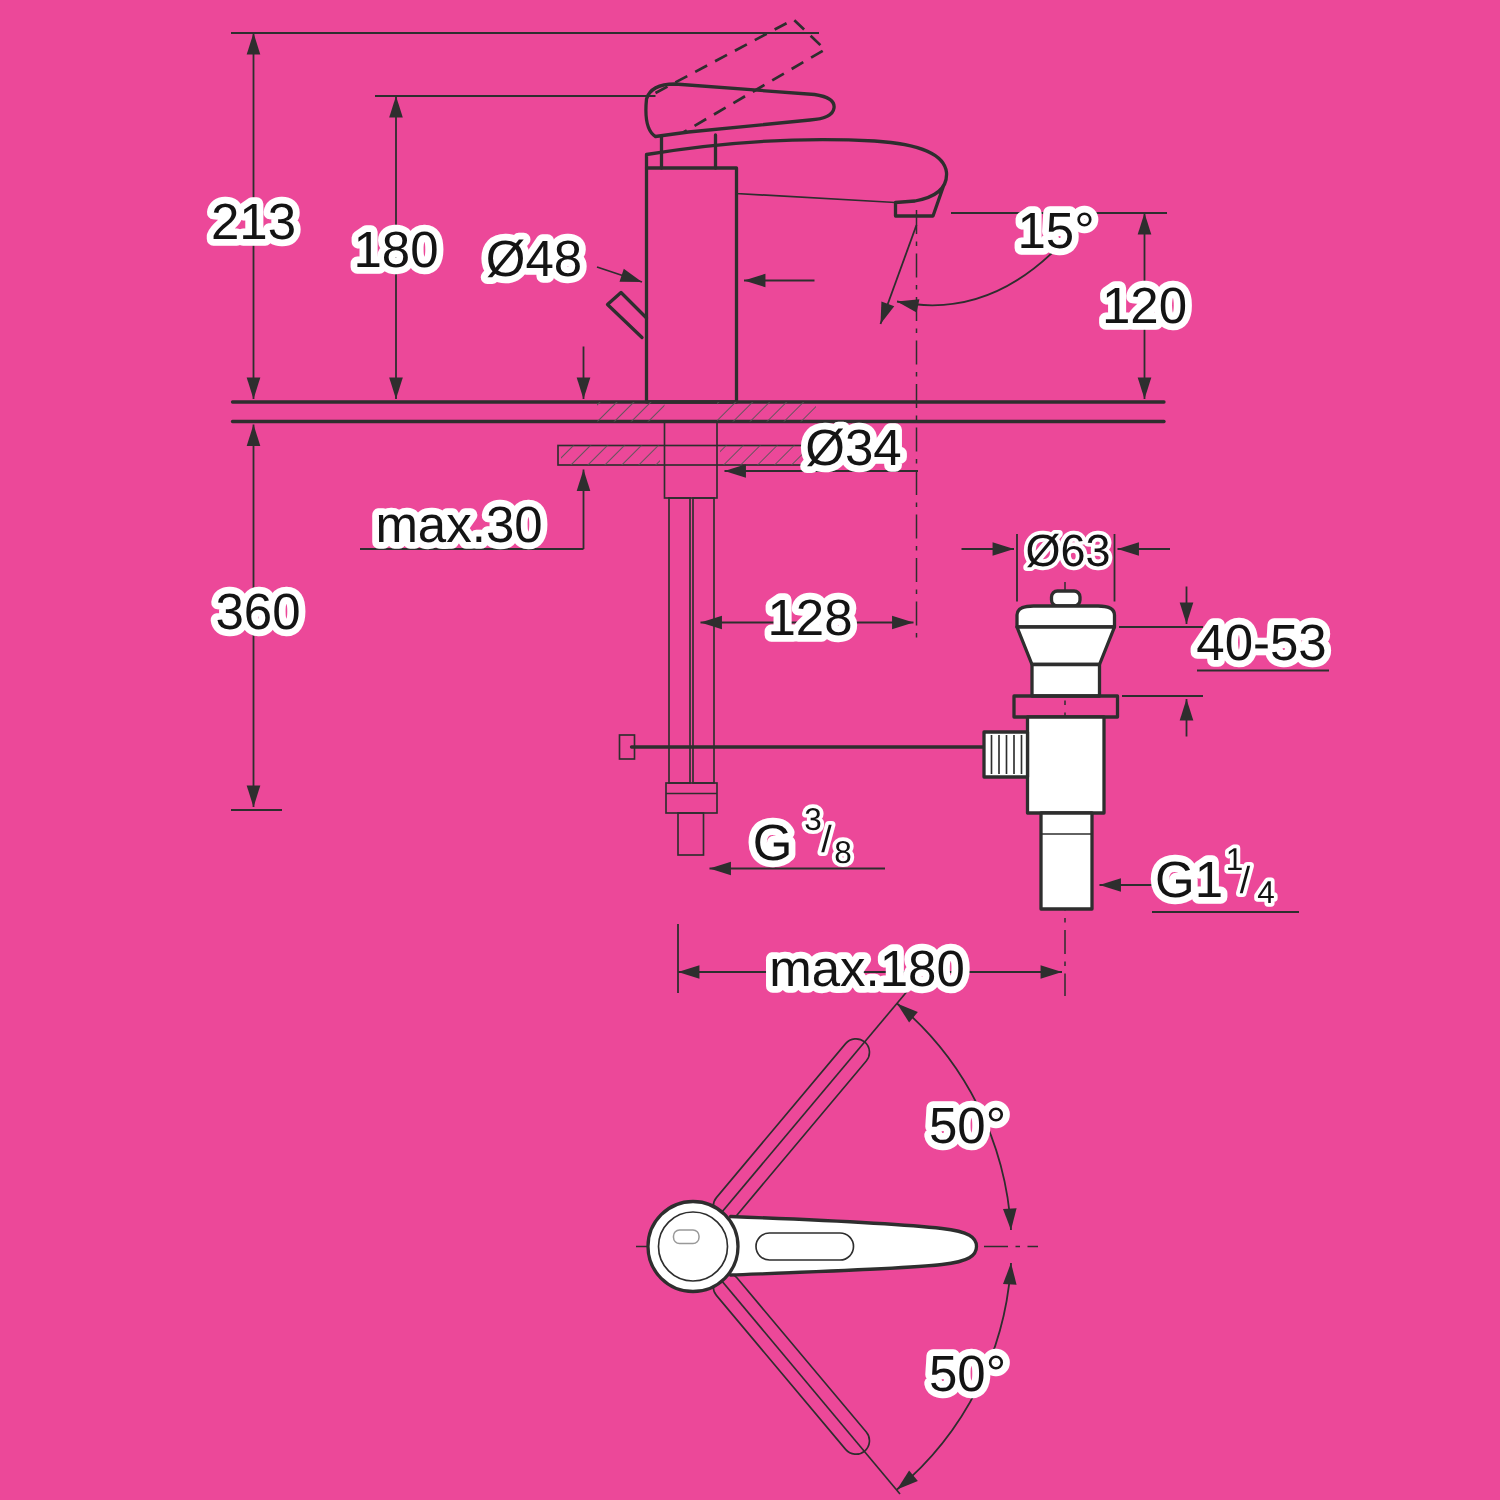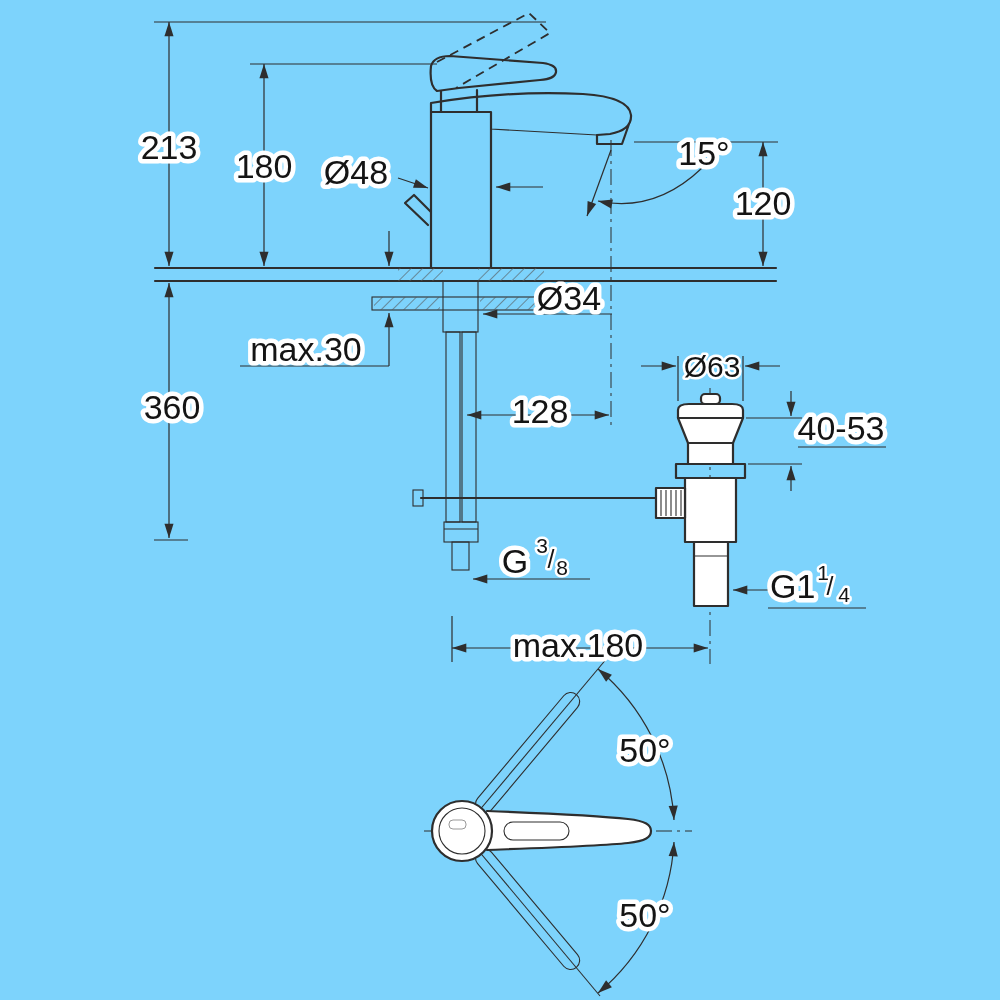--- a/index.html
+++ b/index.html
@@ -1,16 +1,16 @@
 <!DOCTYPE html>
 <html><head>
 <meta charset="utf-8">
 <style>
   html,body{margin:0;padding:0;background:#ffffff;}
-  .canvas{width:1000px;height:1000px;background:#7dd3fc;position:relative;font-family:"Liberation Sans",sans-serif;}
+  .canvas{width:1000px;height:1000px;background:#ec4899;position:relative;font-family:"Liberation Sans",sans-serif;}
   svg{display:block;}
   .oln{fill:none;stroke:#2e2e2e;stroke-width:2.2;stroke-linejoin:round;stroke-linecap:round;}
   .fillw{fill:#ffffff;}
   .thin{fill:none;stroke:#2e2e2e;stroke-width:1.1;}
   .dim{fill:none;stroke:#2e2e2e;stroke-width:1.2;}
   .cl{fill:none;stroke:#2e2e2e;stroke-width:1;stroke-dasharray:16 5 3 5;}
   .dash{fill:none;stroke:#2e2e2e;stroke-width:1.8;stroke-dasharray:9 6;}
   text{font-family:"Liberation Sans",sans-serif;fill:#141414;stroke:#ffffff;stroke-width:9px;stroke-linejoin:round;paint-order:stroke;}
   .t34{font-size:34px;}
   .t30{font-size:30px;stroke-width:5px;}

